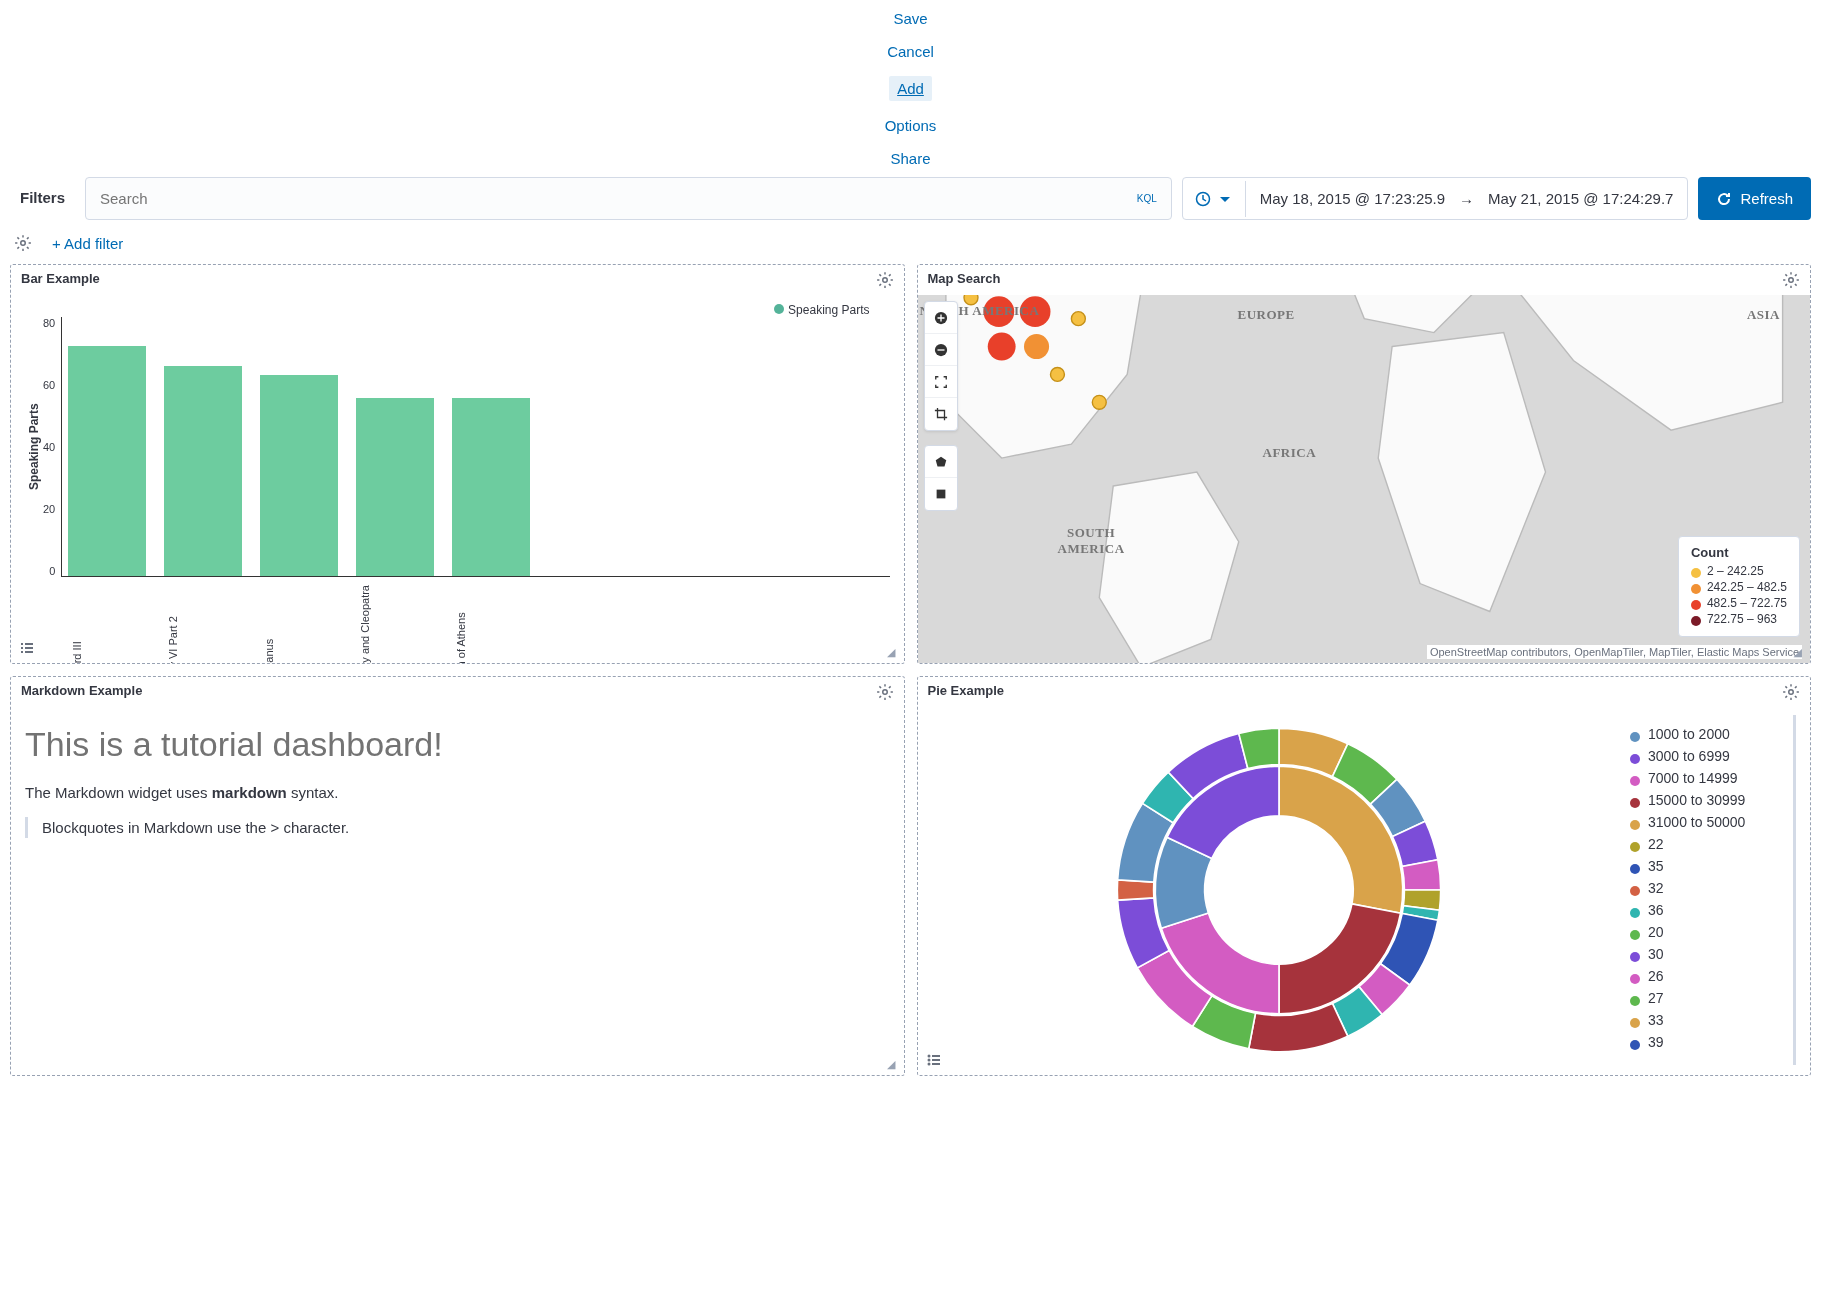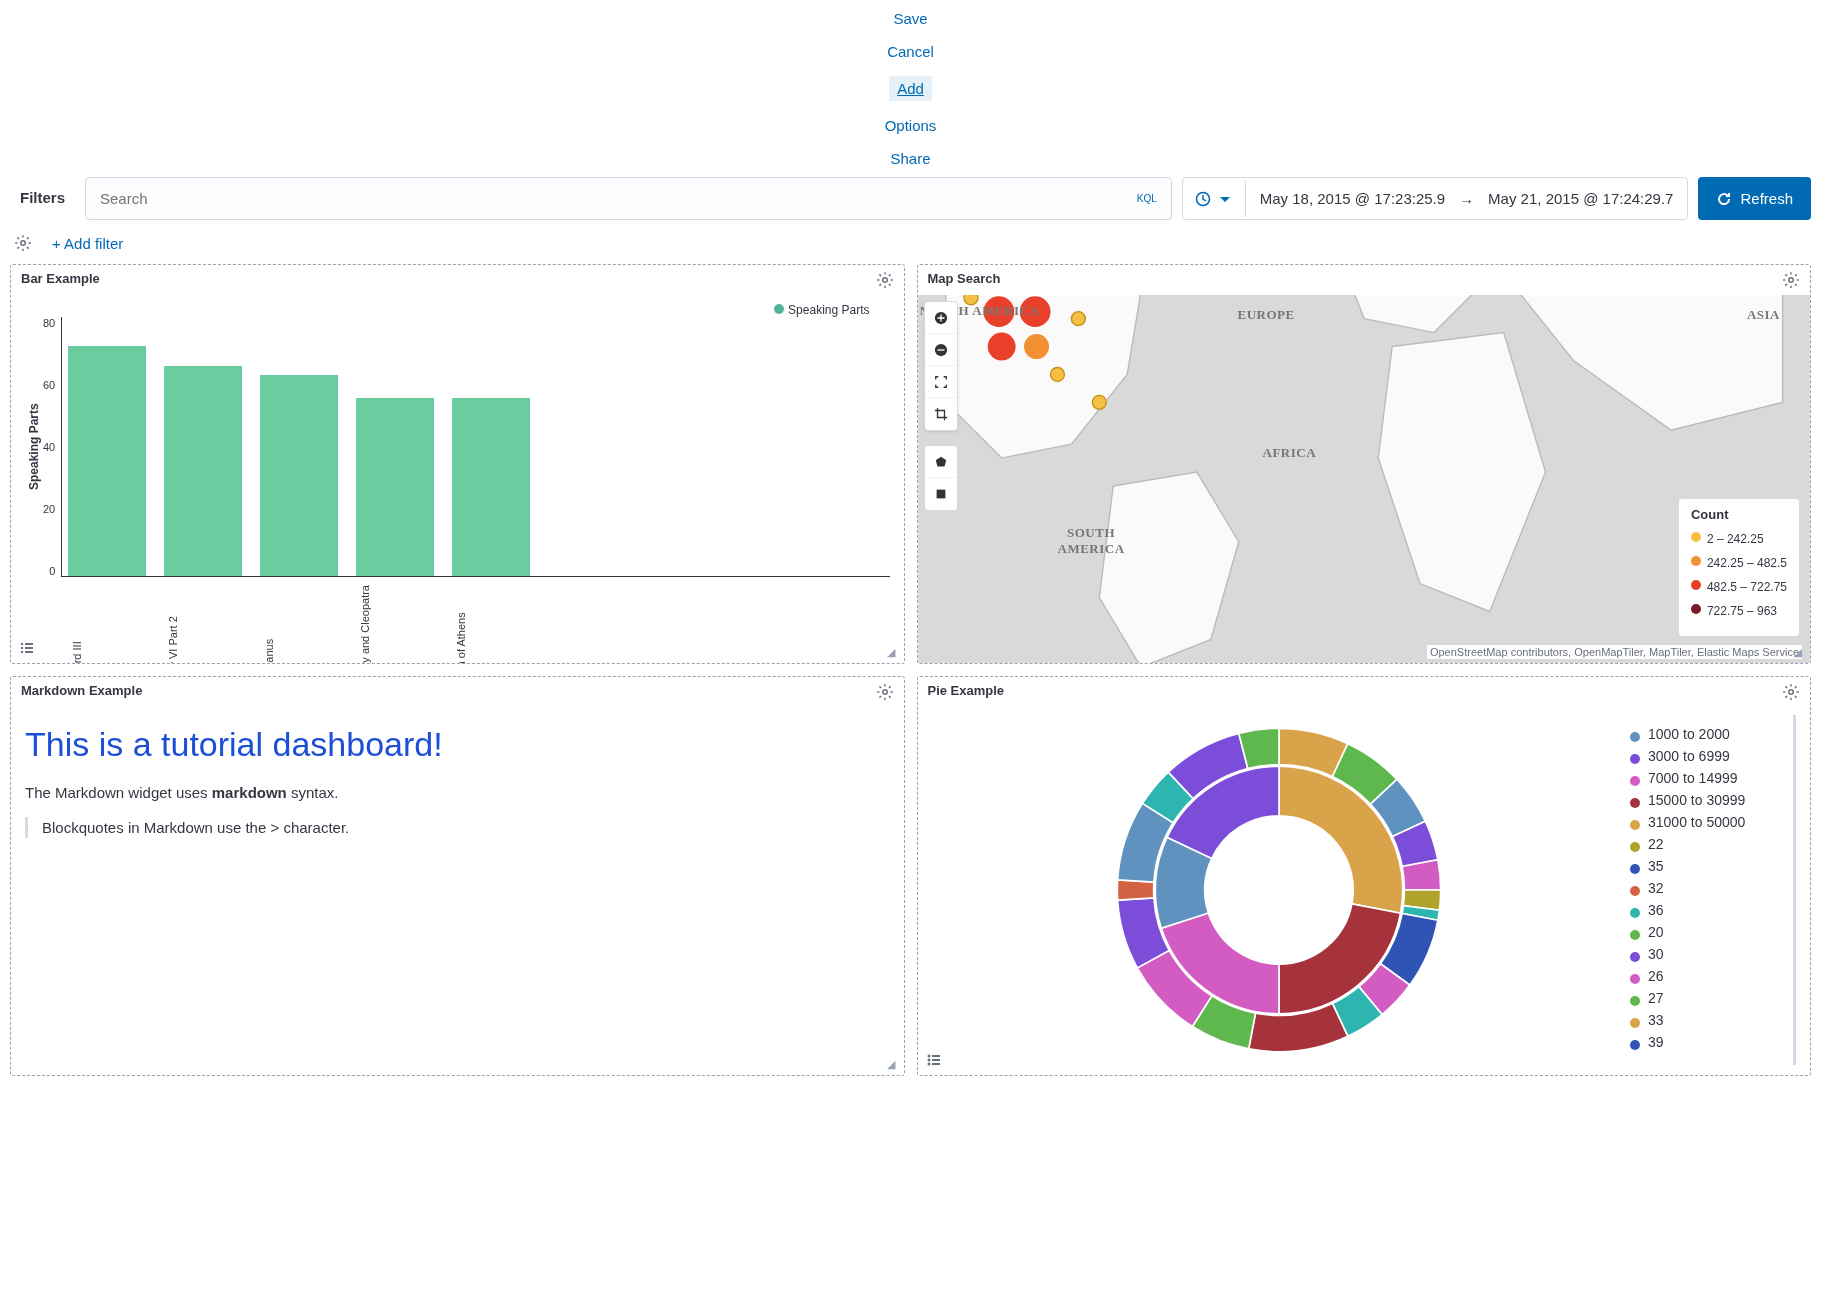--- a/index.html
+++ b/index.html
@@ -40,26 +40,26 @@
 .map-body { padding:0; height:380px; background:#ddd; position:relative; overflow:hidden; }
 .map-svg { width:100%; height:100%; }
 .map-controls { position:absolute; top:6px; left:6px; background:#fff; border:1px solid #d3dae6; border-radius:4px; width:34px; box-shadow:0 1px 3px rgba(0,0,0,0.1); }
 .map-controls div { height:32px; display:flex; align-items:center; justify-content:center; border-bottom:1px solid #eef0f3; cursor:pointer; color:#343741; }
 .map-controls div:last-child { border-bottom:none; }
 .map-controls2 { position:absolute; top:150px; left:6px; background:#fff; border:1px solid #d3dae6; border-radius:4px; width:34px; }
 .map-controls2 div { height:32px; display:flex; align-items:center; justify-content:center; border-bottom:1px solid #eef0f3; cursor:pointer; }
 .map-controls2 div:last-child { border-bottom:none; }
 .map-legend { position:absolute; bottom:26px; right:10px; background:#ffffff; border:1px solid #d3dae6; border-radius:4px; padding:8px 12px; font-size:12px; }
 .map-legend .title { font-weight:700; margin-bottom:4px; font-size:13px; }
-.map-legend .row { display:flex; align-items:flex-start; gap:6px; margin:10px 0; }
+.map-legend .row { display:flex; align-items:flex-end; gap:6px; margin:2px 0; }
 .map-legend .dot { width:10px; height:10px; border-radius:50%; }
 .map-attrib { position:absolute; bottom:4px; right:8px; font-size:11px; color:#69707d; background:#fff; padding:1px 3px; }
 .map-label { position:absolute; font-size:13px; font-weight:700; color:#777; font-family: Georgia, serif; letter-spacing:0.5px; }
 
-.md-h1 { font-size:34px; font-weight:400; margin: 10px 0 20px 0; color:#1d4ed8; }
+.md-h1 { font-size:34px; font-weight:400; margin: 10px 0 20px 0; color:#737373; }
 .md-p { font-size:15px; margin-bottom:16px; }
 .md-quote { border-left:3px solid #d3dae6; padding:2px 0 2px 14px; font-size:15px; color:#343741; }
 
 .pie-body { display:flex; height:380px; }
 .pie-chart { flex:1; display:flex; align-items:center; justify-content:center; }
 .pie-legend { width:170px; overflow-y:auto; border-right:3px solid #d3dae6; padding:8px 4px; font-size:14px; }
 .pie-legend::-webkit-scrollbar { width:6px; }
 .pie-legend .row { display:flex; align-items:flex-end; gap:8px; padding:3px 0; }
 .pie-legend .dot { width:10px; height:10px; border-radius:50%; flex-shrink:0; }
 svg.icon { width:16px; height:16px; }

